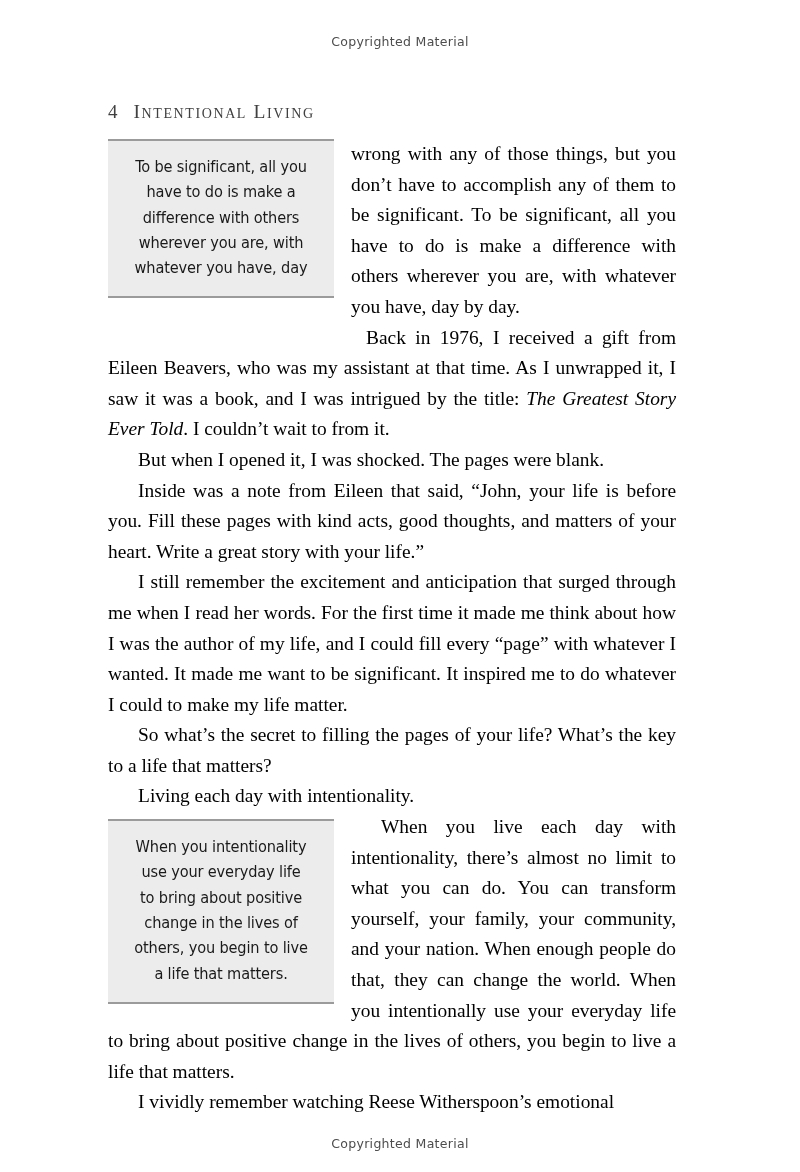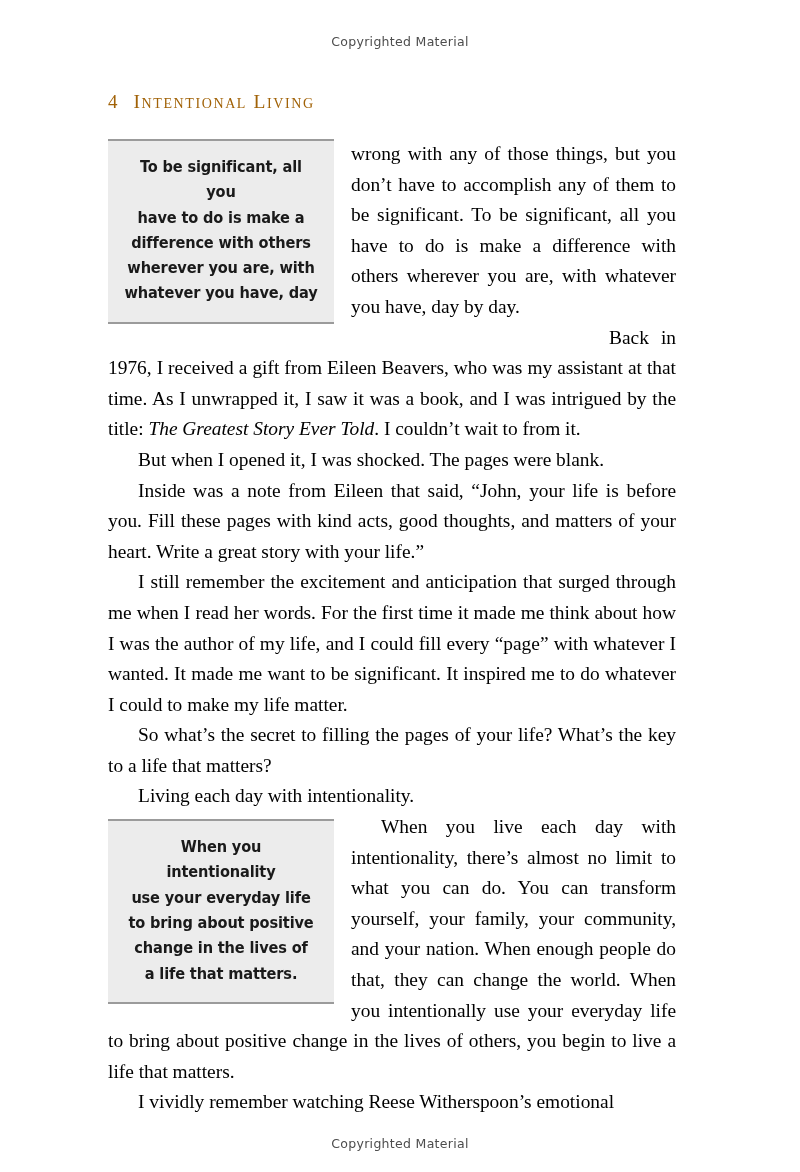--- a/index.html
+++ b/index.html
@@ -33,23 +33,23 @@
     letter-spacing: 0.3px;
     color: #4d4d4d;
   }
   .copyright-top { top: 28px; }
   .copyright-bottom { top: 1130px; }
 
   
   .running-head {
     position: absolute;
     left: 108px;
-    top: 85px;
+    top: 95px;
     font-size: 19px;
-    color: #a16207;
+    color: #404040;
     white-space: nowrap;
   }
   .running-head .folio {
     font-variant: normal;
     letter-spacing: 0;
     margin-right: 16px;
   }
   .running-head .chapter-title {
     font-variant: small-caps;
     letter-spacing: 1.6px;
@@ -86,21 +86,21 @@
     float: left;
     width: 226px;
     box-sizing: border-box;
     background: #ececec;
     border-top: 2px solid #9b9b9b;
     border-bottom: 2px solid #9b9b9b;
     margin: 0 17px 0 0;
     padding: 13px 16px 16px 16px;
     text-indent: 0;
     font-family: "DejaVu Sans Condensed", "Liberation Sans Narrow", "DejaVu Sans", "Liberation Sans", sans-serif;
-    font-weight: bold;
+    font-weight: normal;
     font-size: 16.2px;
     line-height: 25.3px;
     text-align: center;
     color: #1a1a1a;
     letter-spacing: -0.15px;
   }
   .pullquote-1 {
     shape-outside: inset(0 0 0 0);
     margin-bottom: 2px;
   }
@@ -143,20 +143,21 @@
 
     <p>So what’s the secret to filling the pages of your life? What’s the key to a life that matters?</p>
 
     <p class="italic-line">Living each day with intentionality.</p>
 
     <aside class="pullquote pullquote-2">
       <span class="pq-line">When you intentionality</span>
       <span class="pq-line">use your everyday life</span>
       <span class="pq-line">to bring about positive</span>
       <span class="pq-line">change in the lives of</span>
+      <span class="pq-line">others, you begin to live</span>
       <span class="pq-line">a life that matters.</span>
     </aside>
 
     <p>When you live each day with intentionality, there’s almost no limit to what you can do. You can transform yourself, your family, your community, and your nation. When enough people do that, they can change the world. When you intentionally use your everyday life to bring about positive change in the lives of others, you begin to live a life that matters.</p>
 
     <p>I vividly remember watching Reese Witherspoon’s emotional</p>
 
   </div>
 
   <div class="copyright-mark copyright-bottom">Copyrighted Material</div>

